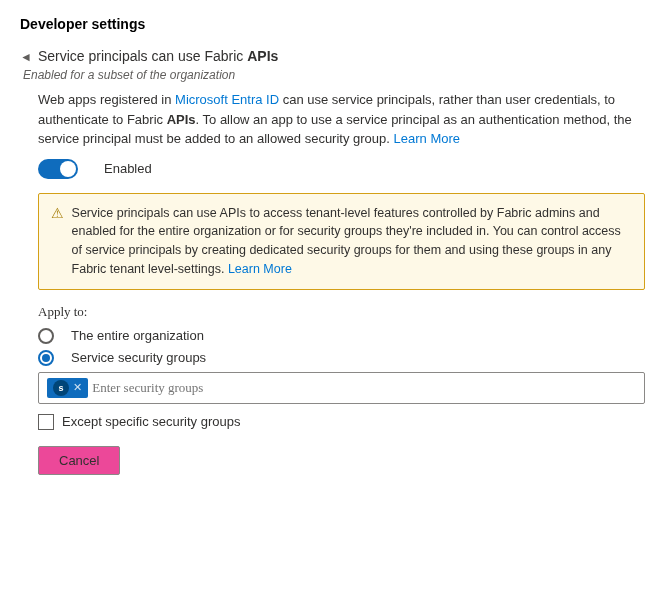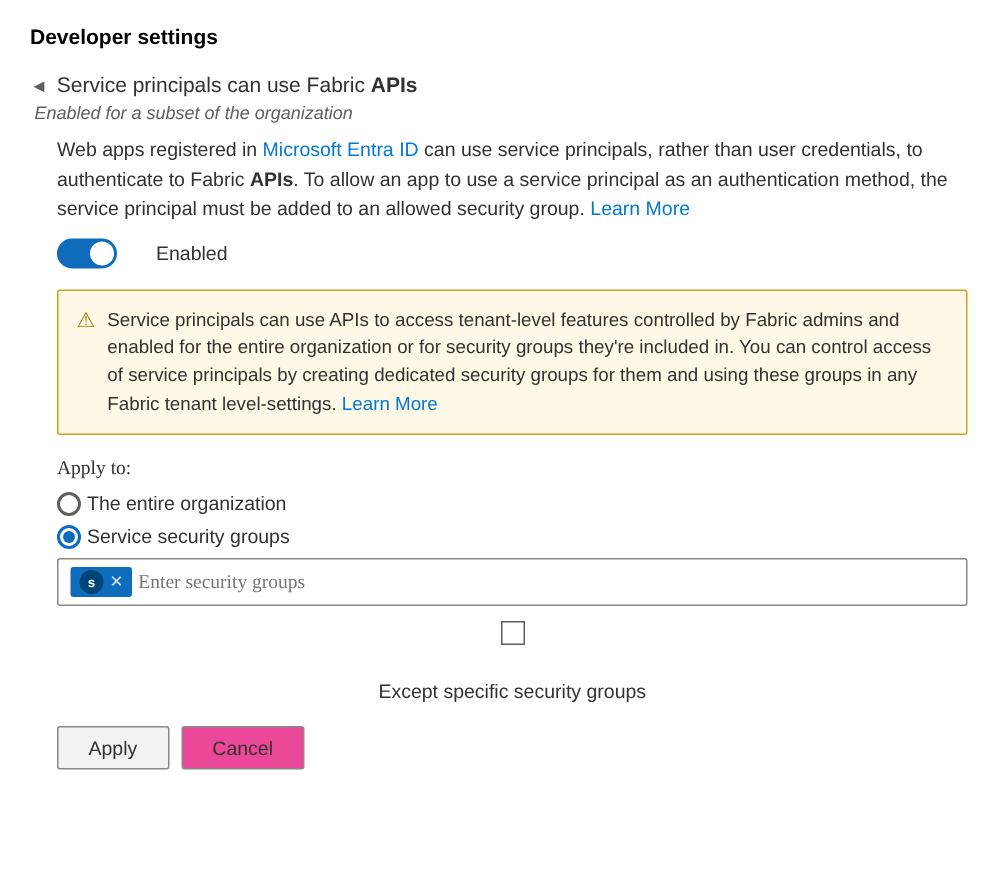--- a/index.html
+++ b/index.html
@@ -113,21 +113,21 @@
     .apply-to-label {
       font-size: 13px;
       color: #323130;
       margin-left: 18px;
       margin-bottom: 8px;
       font-family: Liberation Serif, serif;
     }
     .radio-row {
       display: flex;
       align-items: center;
-      gap: 4px;
+      gap: 17px;
       margin-left: 18px;
       margin-bottom: 6px;
       cursor: pointer;
     }
     .radio {
       width: 16px;
       height: 16px;
       border-radius: 50%;
       border: 2px solid #605e5c;
       display: flex;
@@ -202,25 +202,24 @@
       font-size: 13px;
       color: #0f172a;
       flex: 1;
       min-width: 120px;
       background: transparent;
       font-family: Liberation Serif, serif;
     }
     .checkbox-row {
       display: flex;
       align-items: center;
-      gap: 23px;
+      gap: 8px;
       margin-left: 18px;
       margin-bottom: 16px;
       cursor: pointer;
-      flex-direction: column;
     }
     .checkbox {
       width: 16px;
       height: 16px;
       border: 1px solid #605e5c;
       background: #fff;
       display: flex;
       align-items: center;
       justify-content: center;
       flex-shrink: 0;
@@ -302,15 +301,14 @@
   </div>
   <input class="tag-input" type="text" placeholder="Enter security groups" style="">
 </div>
 
 <div class="checkbox-row">
   <div class="checkbox"></div>
   <span class="checkbox-label">Except specific security groups</span>
 </div>
 
 <div class="button-row">
-  <button class="btn btn-primary">Apply</button>
   <button class="btn">Cancel</button>
 </div>
 
 </body></html>

